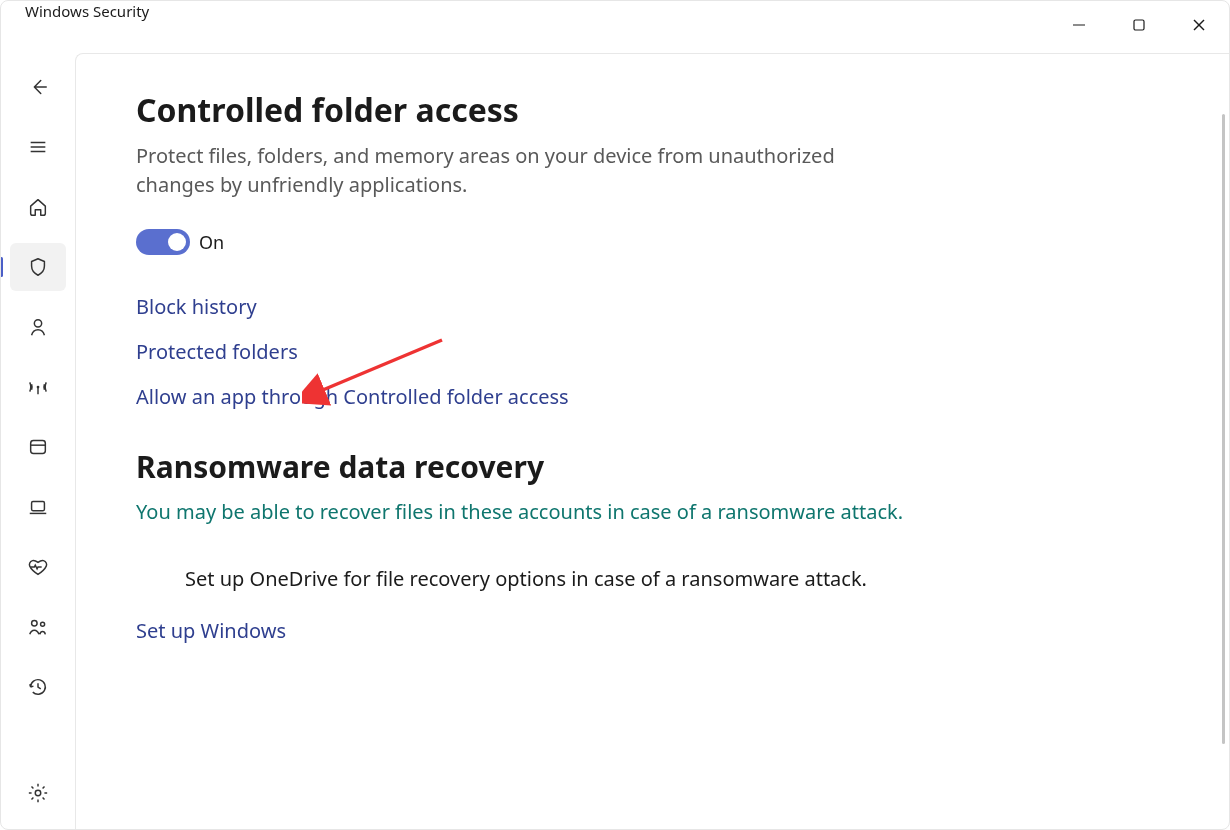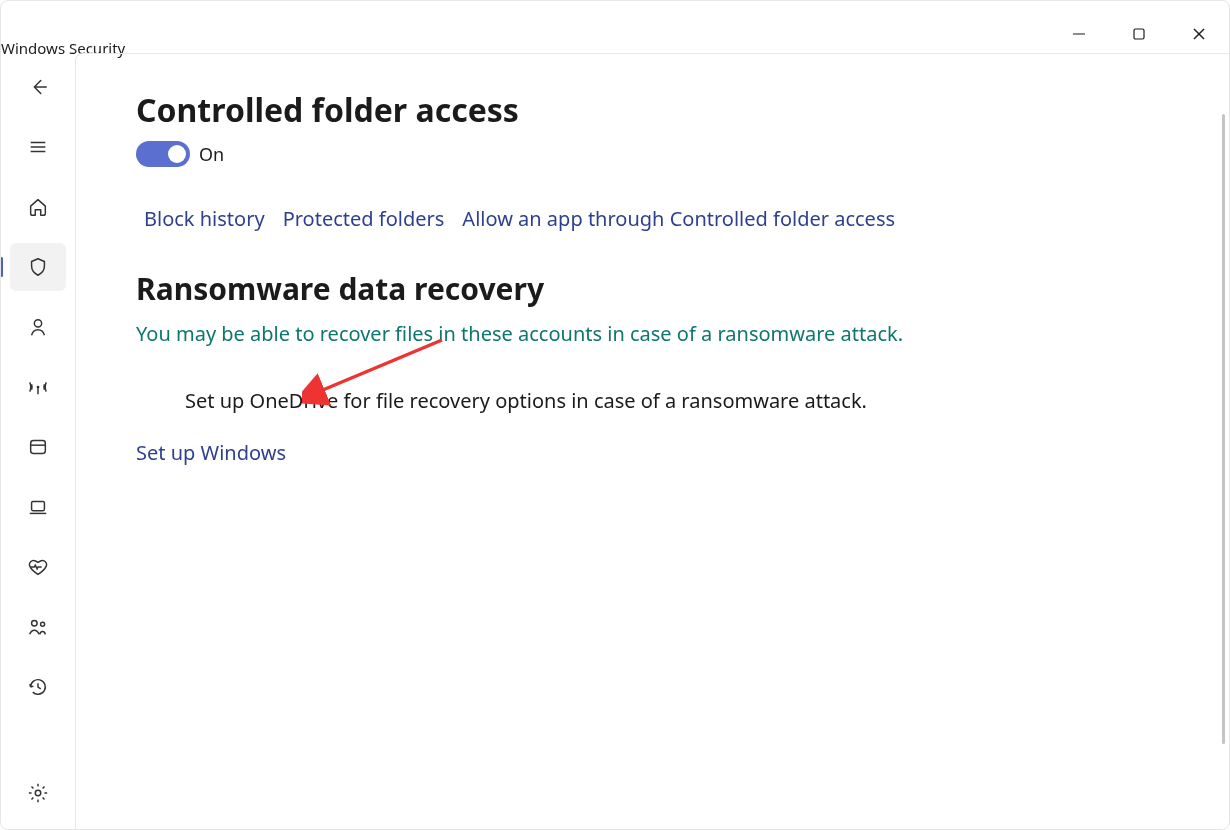--- a/index.html
+++ b/index.html
@@ -13,23 +13,23 @@
     overflow: hidden;
     position: relative;
     border: 1px solid #e6e6e6;
     border-radius: 8px;
   }
 
   
   .titlebar {
     height: 48px;
     display: flex;
-    align-items: flex-end;
+    align-items: flex-start;
     justify-content: space-between;
-    margin-top: 9px;
+    padding-left: 24px;
   }
   .titlebar-title { font-size: 15px; color: #1b1b1b; }
   .window-controls { display: flex; height: 100%; }
   .win-btn {
     width: 60px;
     height: 48px;
     display: flex;
     align-items: center;
     justify-content: center;
     color: #1b1b1b;
@@ -141,21 +141,21 @@
     position: absolute;
     right: 4px;
     top: 4px;
     width: 18px;
     height: 18px;
     background: #fff;
     border-radius: 50%;
   }
   .toggle-label { font-size: 18px; }
 
-  .link-list { display: flex; flex-direction: row; gap: 18px; margin-left: 8px; }
+  .link-list { display: flex; flex-direction: column; gap: 18px; }
   .action-link {
     font-size: 20px;
     color: #2f3f8f;
     text-decoration: none;
     cursor: pointer;
     width: fit-content;
   }
 
   
   .scrollbar-track {
@@ -281,20 +281,21 @@
       <svg viewBox="0 0 24 24">
           <circle cx="12" cy="12" r="3"></circle>
           <path d="M12 2v3M12 19v3M4.9 4.9l2.1 2.1M17 17l2.1 2.1M2 12h3M19 12h3M4.9 19.1L7 17M17 7l2.1-2.1"></path>
         </svg>
     </div>
   </div>
 
   <div class="content-wrap">
     <div class="content">
       <h1 class="page-title">Controlled folder access</h1>
+      <p class="lead">Protect files, folders, and memory areas on your device from unauthorized changes by unfriendly applications.</p>
 
       <div class="toggle-row">
         <div class="toggle"></div>
         <span class="toggle-label">On</span>
       </div>
 
       <div class="link-list">
         <a class="action-link">Block history</a>
         <a class="action-link">Protected folders</a>
         <a class="action-link">Allow an app through Controlled folder access</a>

